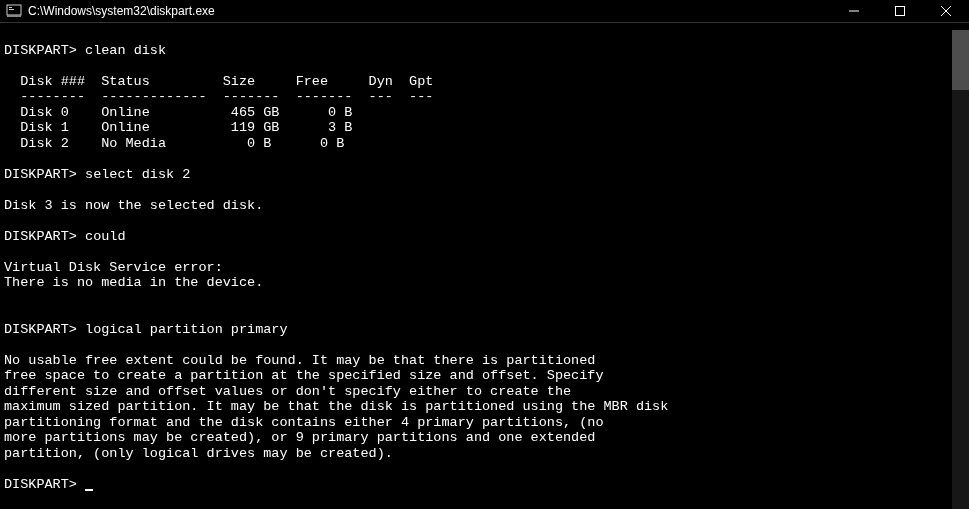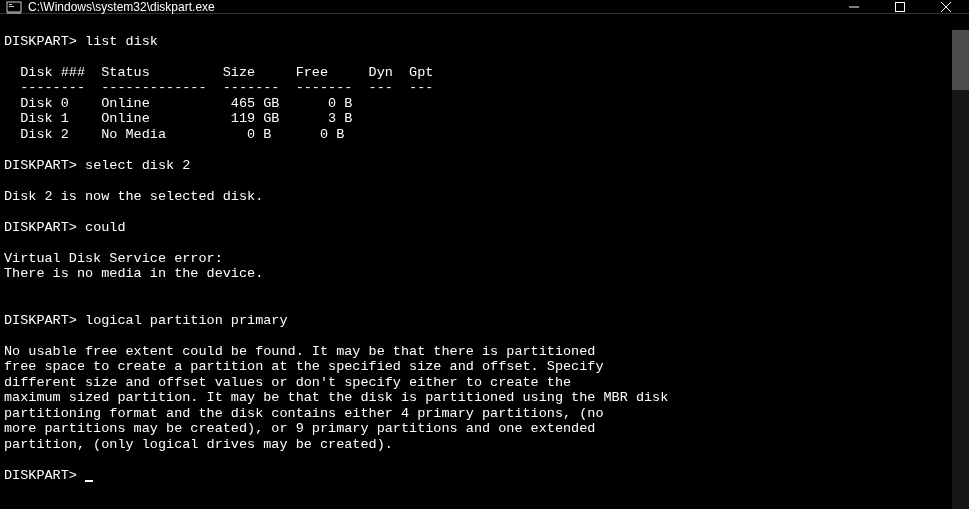--- a/index.html
+++ b/index.html
@@ -10,23 +10,24 @@
     body {
       width: 969px;
       height: 509px;
       background: #000;
       font-family: Consolas, 'Courier New', monospace;
       font-size: 13.5px;
       color: #fff;
       overflow: hidden;
     }
     .titlebar {
-      height: 14px;
+      height: 23px;
       background: #000;
       display: flex;
+      align-items: center;
       padding: 0;
       border-bottom: 1px solid #333;
     }
     .titlebar-icon {
       width: 16px;
       height: 16px;
       margin-left: 6px;
       margin-right: 6px;
       display: flex;
       align-items: center;
@@ -114,31 +115,31 @@
     <div class="titlebar-button close">
       <svg width="10" height="10" viewBox="0 0 10 10">
           <line x1="0" y1="0" x2="10" y2="10" stroke="#fff" stroke-width="1"></line>
           <line x1="10" y1="0" x2="0" y2="10" stroke="#fff" stroke-width="1"></line>
         </svg>
     </div>
   </div>
 </div>
 
 <div class="terminal-content">
-<span>DISKPART&gt;</span> <span>list disk</span>
+<span>DISKPART&gt;</span> <span>clean disk</span>
 
 <span>  Disk ###  Status         Size     Free     Dyn  Gpt</span>
 <span>  --------  -------------  -------  -------  ---  ---</span>
 <span>  Disk 0    Online          465 GB      0 B</span>
 <span>  Disk 1    Online          119 GB      3 B</span>
 <span>  Disk 2    No Media          0 B      0 B</span>
 
 <span>DISKPART&gt;</span> <span>select disk 2</span>
 
-<span>Disk 2 is now the selected disk.</span>
+<span>Disk 3 is now the selected disk.</span>
 
 <span>DISKPART&gt;</span> <span>could</span>
 
 <span>Virtual Disk Service error:</span>
 <span>There is no media in the device.</span>
 
 
 <span>DISKPART&gt;</span> <span>logical partition primary</span>
 
 <span>No usable free extent could be found. It may be that there is partitioned</span>

